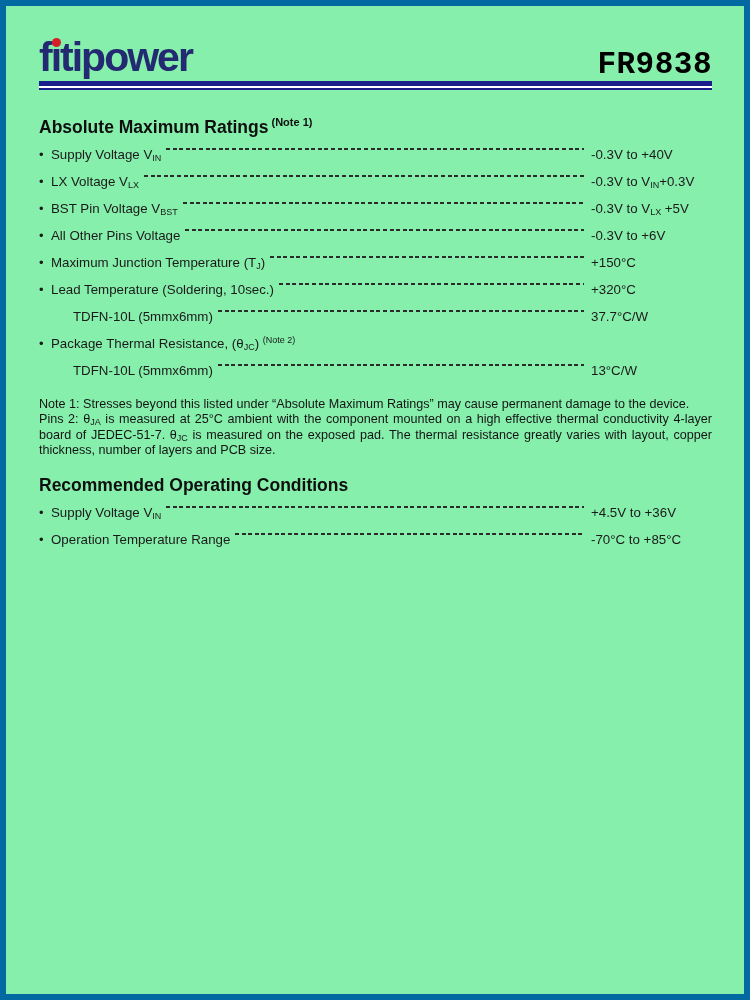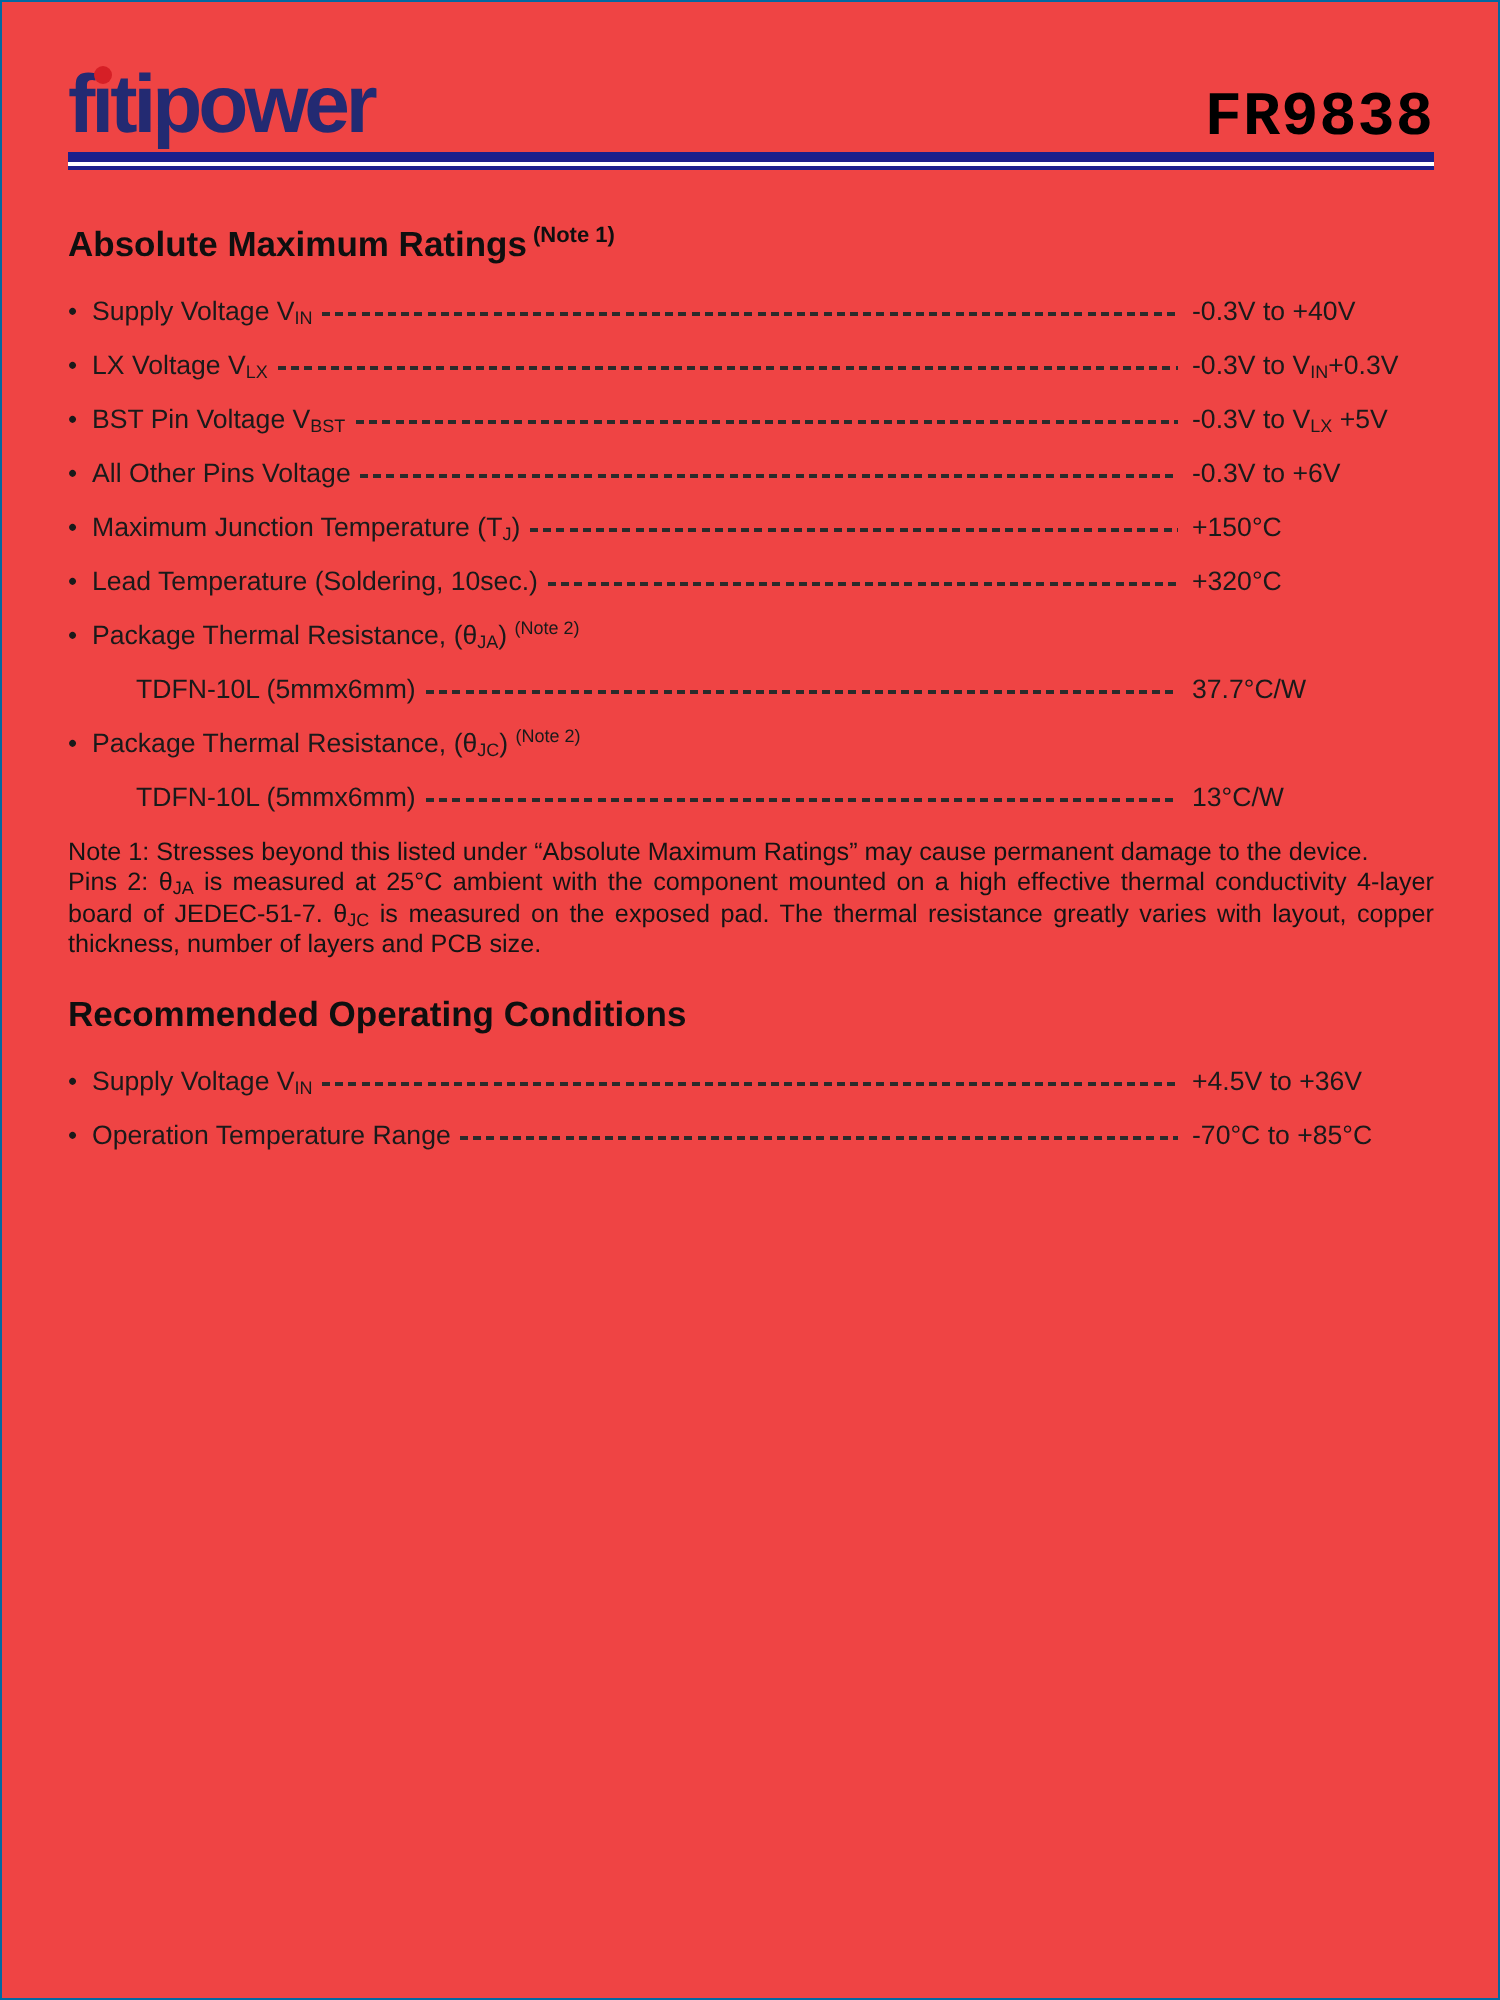--- a/index.html
+++ b/index.html
@@ -1,21 +1,21 @@
 <!DOCTYPE html>
 <html><head>
 <meta charset="utf-8">
 <style>
   html,body{margin:0;padding:0;background:#ffffff;}
   .page{
     position:relative;
     width:750px;height:1000px;
     box-sizing:border-box;
-    background:#ef4444;
-    border:1px solid #0369a1;
+    background:#86efac;
+    border:6px solid #0369a1;
     padding:18px 32px 0 33px;
     font-family:"Liberation Sans","DejaVu Sans",sans-serif;
     color:#1a1a1a;
   }
   
   .hdr{display:flex;justify-content:space-between;align-items:flex-end;height:54px;}
   .logo{
     font-size:41px;font-weight:bold;letter-spacing:-2px;
     color:#232a72;line-height:1;white-space:nowrap;
   }
@@ -33,21 +33,21 @@
   .rule-gap{height:2px;background:#ffffff;}
   .rule-thin{height:2px;background:#1b1f8c;}
   
   h2{
     font-size:17.5px;font-weight:bold;color:#0f0f0f;
     margin:27px 0 9px 0;letter-spacing:0;
   }
   h2.second{margin-top:17px;}
   h2 sup{font-size:11px;vertical-align:7px;font-weight:bold;margin-left:3px;}
   .rows{}
-  .rating-row{display:flex;align-items:center;height:27px;font-size:13.3px;}
+  .rating-row{display:flex;height:27px;font-size:13.3px;}
   .bullet{width:12px;flex:none;}
   .bullet::before{content:"\2022";font-size:13px;}
   .row-label{white-space:nowrap;flex:none;}
   .row-label.indent{margin-left:34px;}
   .leader{
     flex:1;height:2px;margin:0 7px 0 5px;
     transform:translateY(1px);
     background:repeating-linear-gradient(90deg,#2b2b2b 0 4px,transparent 4px 6.6px);
   }
   .row-value{width:121px;flex:none;white-space:nowrap;text-align:left;}
@@ -108,24 +108,20 @@
           <span class="leader"></span>
           <span class="row-value"><span>+150°C</span></span>
         </div>
         <div class="rating-row">
           <span class="bullet"></span>
           <span class="row-label"><span>Lead Temperature (Soldering, 10sec.)</span></span>
           <span class="leader"></span>
           <span class="row-value"><span>+320°C</span></span>
         </div>
         <div class="rating-row">
-          <span class="bullet"></span>
-          <span class="row-label"><span>Package Thermal Resistance, (θ</span><sub>JA</sub><span>) </span><sup>(Note 2)</sup></span>
-        </div>
-        <div class="rating-row">
           <span class="row-label indent"><span>TDFN-10L (5mmx6mm)</span></span>
           <span class="leader"></span>
           <span class="row-value"><span>37.7°C/W</span></span>
         </div>
         <div class="rating-row">
           <span class="bullet"></span>
           <span class="row-label"><span>Package Thermal Resistance, (θ</span><sub>JC</sub><span>) </span><sup>(Note 2)</sup></span>
         </div>
         <div class="rating-row">
           <span class="row-label indent"><span>TDFN-10L (5mmx6mm)</span></span>

